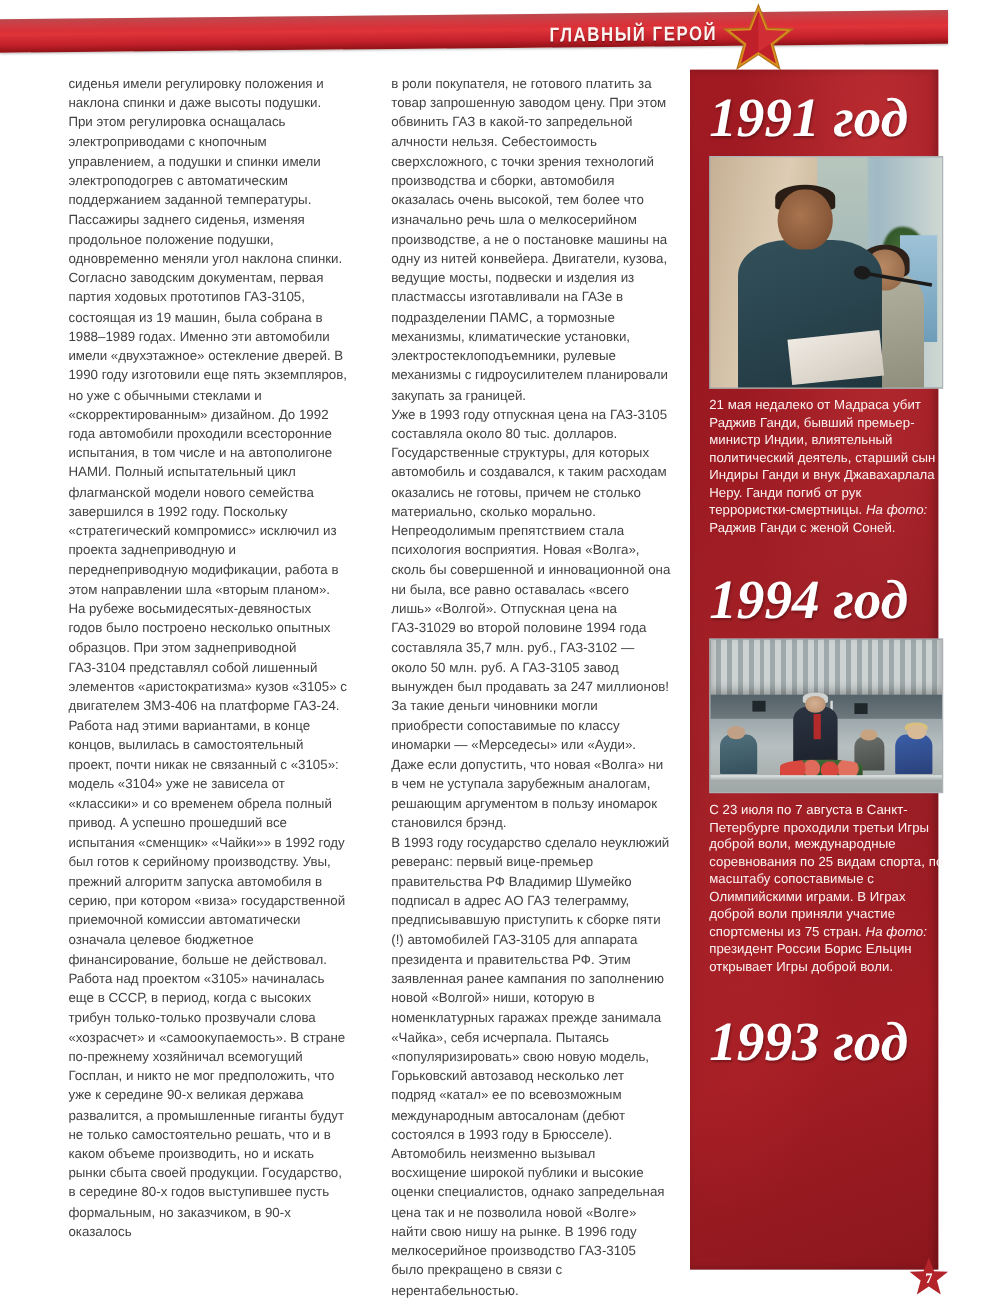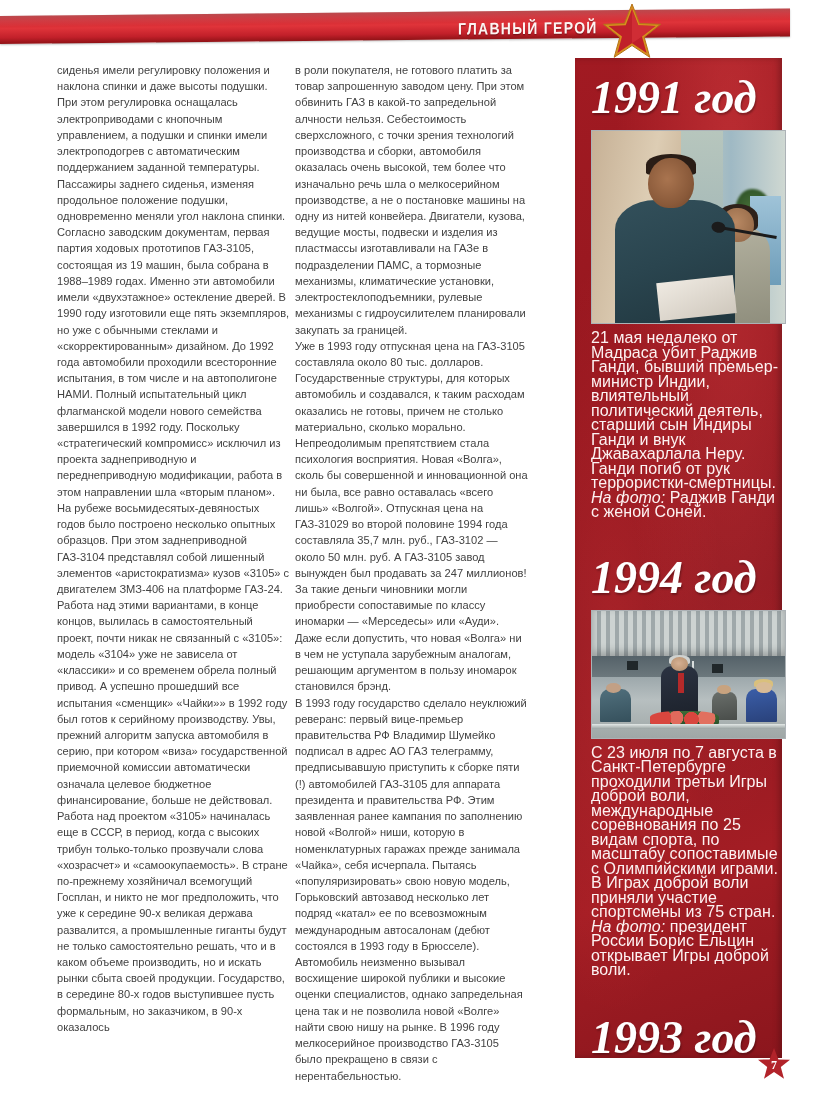--- a/index.html
+++ b/index.html
@@ -71,21 +71,21 @@
     font-size: 11.1px;
     line-height: 16.22px;
     color: #424242;
     text-align: left;
   }
   .col p {
     margin: 0;
     text-indent: 0;
   }
   .col-left  { left: 57px; }
-  .col-mid   { left: 295px; }
+  .col-mid   { left: 326px; }
 
   .subhead {
     font-family: "Liberation Serif", serif;
     font-weight: bold;
     font-style: italic;
     font-size: 19px;
     line-height: 24px;
     color: #2c2c2c;
     margin: 13px 0 4px 0;
     letter-spacing: -0.2px;
@@ -130,21 +130,21 @@
     margin-top: 6px;
     border: 1px solid rgba(255,255,255,.18);
     position: relative;
     overflow: hidden;
     background: #9aa2a6;
   }
   .sb-photo.wide {
     height: 127px;
   }
   .sb-caption {
-    font-size: 16px;
+    font-size: 11px;
     line-height: 14.5px;
     color: #fdf2f2;
     margin-top: 7px;
     letter-spacing: .05px;
   }
   .sb-caption i { font-style: italic; }
 
   
   .ph1-bg {
     position:absolute; inset:0;

